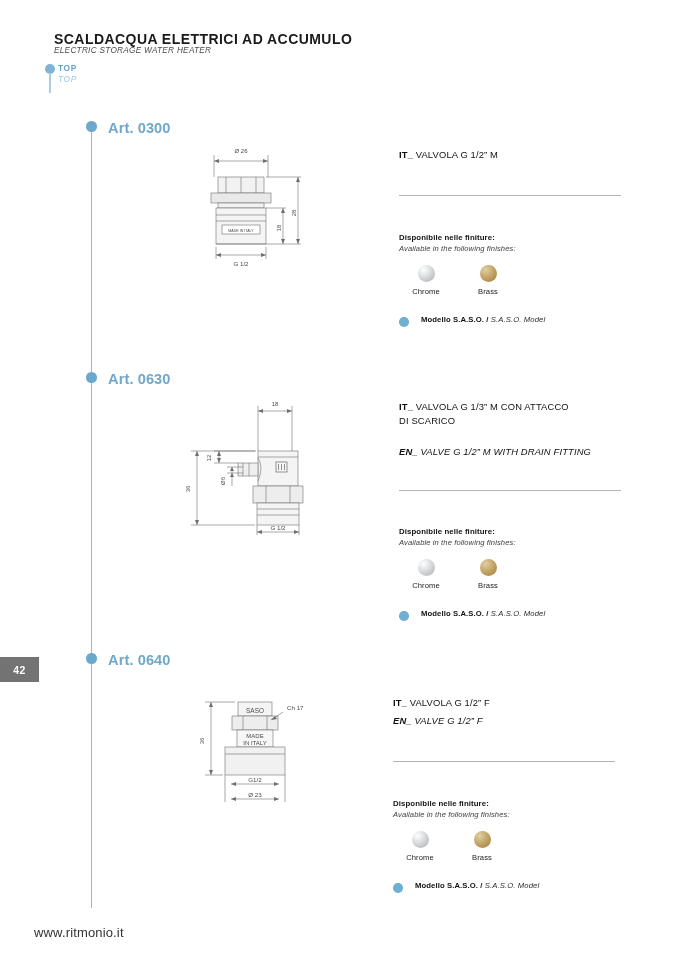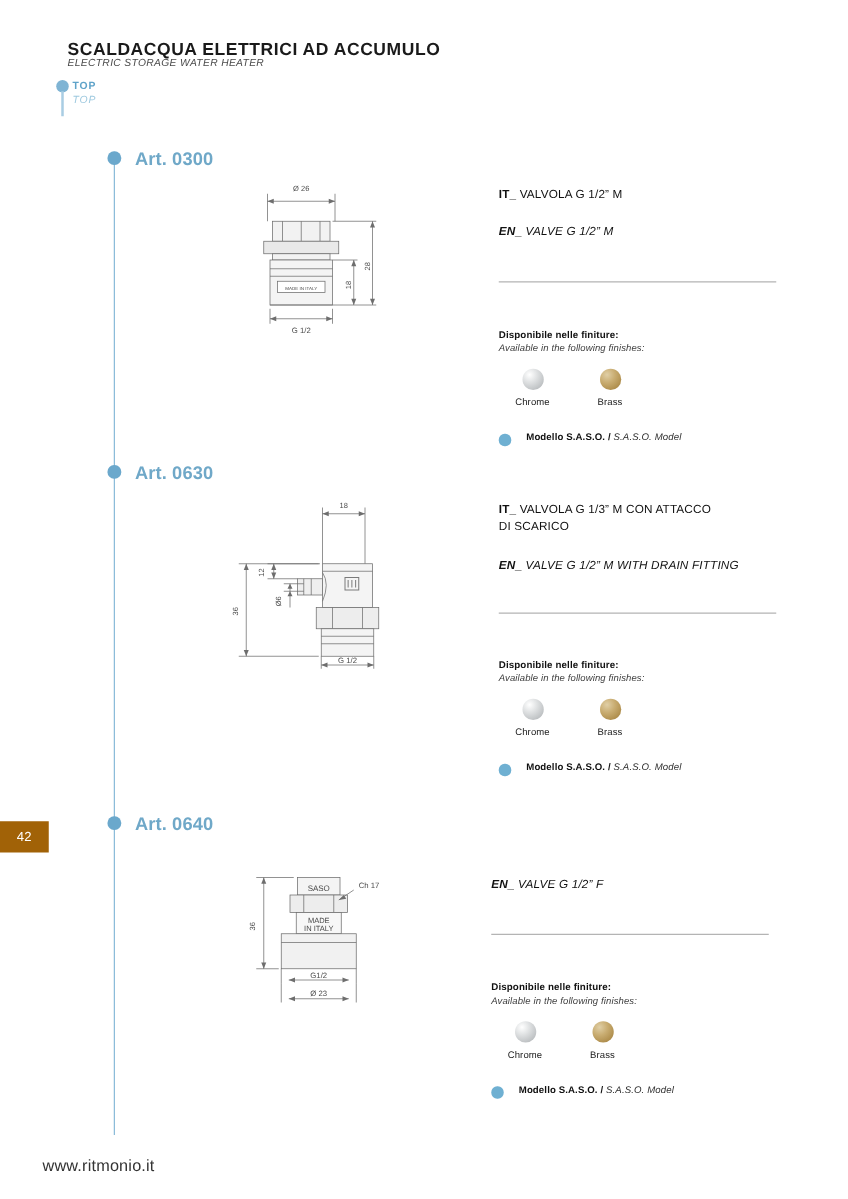--- a/index.html
+++ b/index.html
@@ -106,22 +106,22 @@
   .saso .stxt {
     position: absolute; left: 22px; top: 0;
     font-size: 7.7px; font-weight: bold; color: #111;
     letter-spacing: .1px; white-space: nowrap;
   }
   .saso .stxt i { font-weight: normal; font-style: italic; color: #2e2e2e; }
 
   
   .pagebadge {
     position: absolute; left: 0; top: 657px;
-    width: 39px; height: 25px; background: #a16207;
-    color: #fff; font-size: 10.5px; font-weight: normal;
+    width: 39px; height: 25px; background: #737373;
+    color: #fff; font-size: 10.5px; font-weight: bold;
     display: flex; align-items: center; justify-content: center;
     letter-spacing: .3px;
   }
   .footer {
     position: absolute; left: 34px; top: 925px;
     font-size: 13px; color: #333; letter-spacing: .15px;
   }
 
   svg { display: block; }
   .dwg { position: absolute; }
@@ -193,24 +193,20 @@
       <text x="85" y="85" font-family="Liberation Sans, sans-serif" font-size="6" fill="#4a4a4a" text-anchor="middle" transform="rotate(-90 85 85)">18</text>
       <text x="100" y="70" font-family="Liberation Sans, sans-serif" font-size="6" fill="#4a4a4a" text-anchor="middle" transform="rotate(-90 100 70)">28</text>
     </svg>
   </div>
 
   <div class="rcol" style="left:399px; top:148px;">
     <div class="it-line">
       <span>IT_</span>
       <span class="body">VALVOLA G 1/2” M</span>
     </div>
-    <div class="en-line" style="margin-top:16px">
-      <span>EN_</span>
-      <span class="body">VALVE G 1/2” M</span>
-    </div>
     <div class="rule" style="margin-top:33px"></div>
     <div style="margin-top:36px">
       <div class="fin-t1">Disponibile nelle finiture:</div>
       <div class="fin-t2">Available in the following finishes:</div>
     </div>
     <div class="swatches" style="height:38px; margin-top:11px">
       <div class="sw" style="left:-1px">
         <div class="ball chrome"></div>
         <div class="nm">Chrome</div>
       </div>
@@ -375,20 +371,24 @@
       <text x="64" y="42" font-family="Liberation Sans, sans-serif" font-size="6" fill="#4a4a4a" text-anchor="middle">MADE</text>
       <text x="64" y="49" font-family="Liberation Sans, sans-serif" font-size="6" fill="#4a4a4a" text-anchor="middle">IN ITALY</text>
       <text x="96" y="14" font-family="Liberation Sans, sans-serif" font-size="6.2" fill="#4a4a4a">Ch 17</text>
       <text x="13" y="45" font-family="Liberation Sans, sans-serif" font-size="6" fill="#4a4a4a" text-anchor="middle" transform="rotate(-90 13 45)">36</text>
       <text x="64" y="86" font-family="Liberation Sans, sans-serif" font-size="6.2" fill="#4a4a4a" text-anchor="middle">G1/2</text>
       <text x="64" y="101" font-family="Liberation Sans, sans-serif" font-size="6.2" fill="#4a4a4a" text-anchor="middle">Ø 23</text>
     </svg>
   </div>
 
   <div class="rcol" style="left:393px; top:696px;">
+    <div class="it-line">
+      <span>IT_</span>
+      <span class="body">VALVOLA  G 1/2” F</span>
+    </div>
     <div class="en-line" style="margin-top:4px">
       <span>EN_</span>
       <span class="body">VALVE G 1/2” F</span>
     </div>
     <div class="rule" style="margin-top:33px"></div>
     <div style="margin-top:36px">
       <div class="fin-t1">Disponibile nelle finiture:</div>
       <div class="fin-t2">Available in the following finishes:</div>
     </div>
     <div class="swatches" style="height:38px; margin-top:11px">

